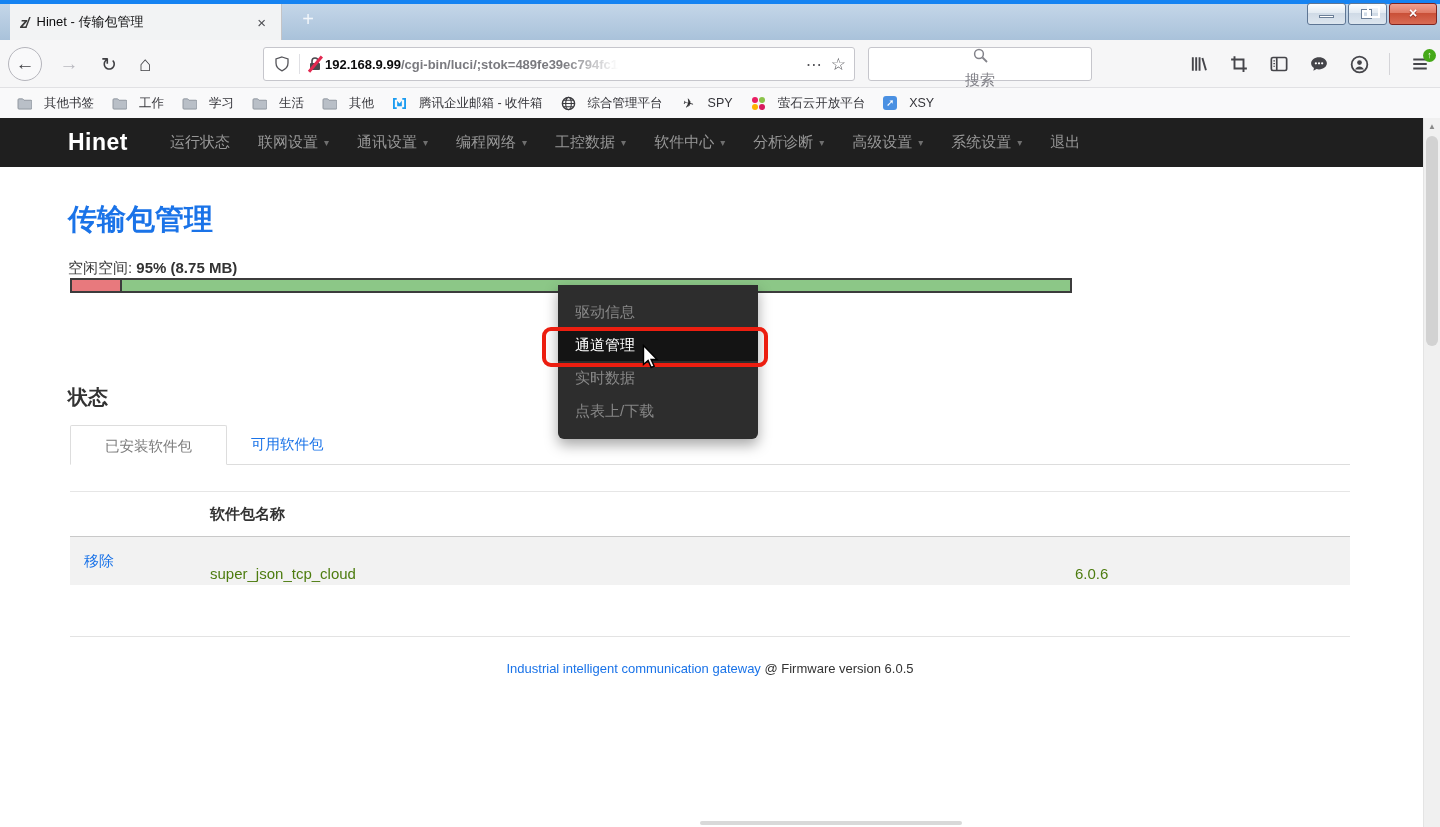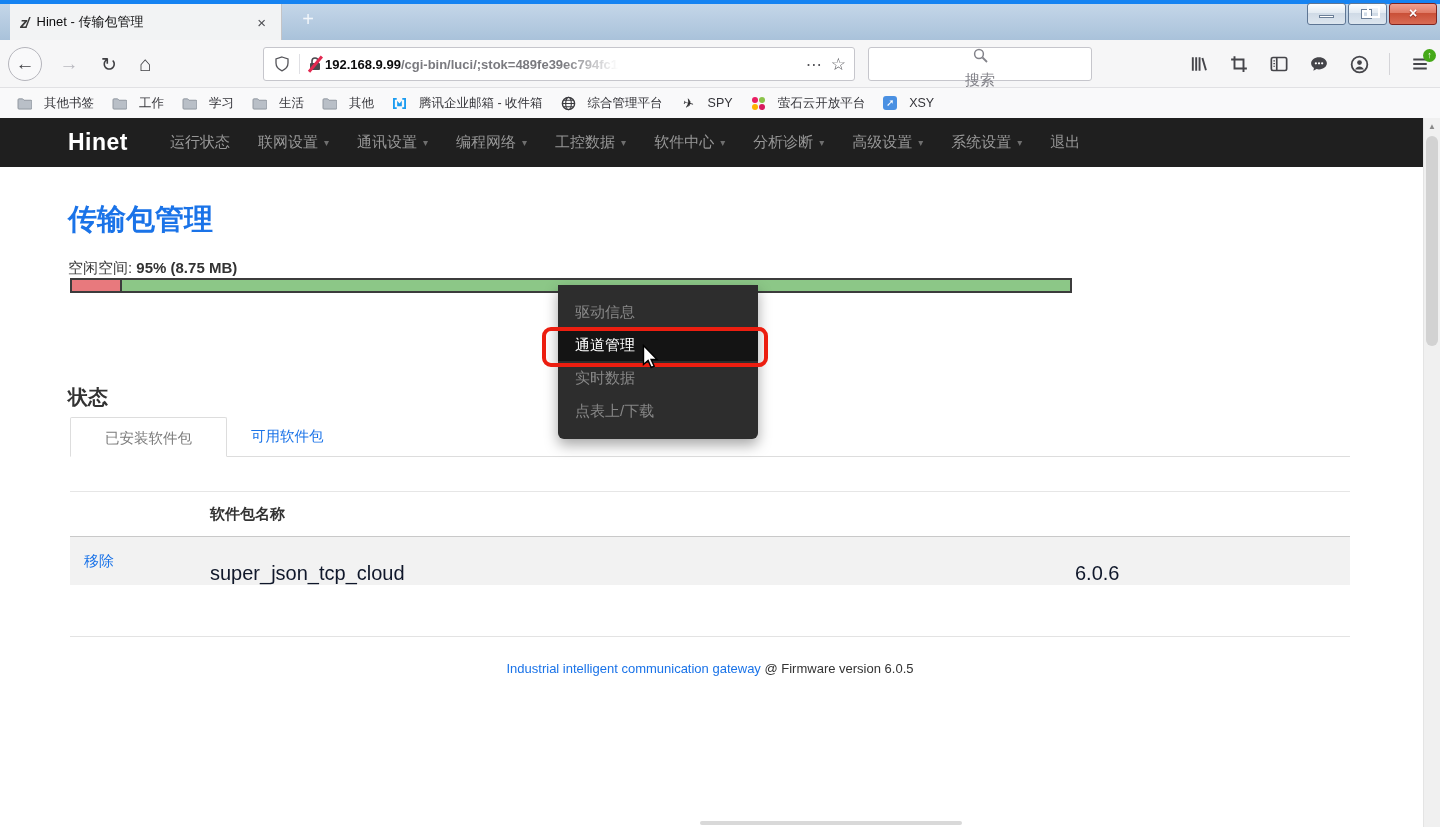--- a/index.html
+++ b/index.html
@@ -88,33 +88,33 @@
 
   .content { position:absolute; left:0; top:0; width:1423px; height:709px; }
   .page-title { position:absolute; left:68px; top:82px; font-size:29px; font-weight:bold; color:#1a73e8; }
   .freespace { position:absolute; left:68px; top:141px; font-size:15px; color:#3c3c3c; }
   .freespace b { color:#333;text-align:center; }
   .progress { position:absolute; left:70px; top:160px; width:1002px; height:15px; border:2px solid #3c3c3c; display:flex; }
   .prog-used { height:100%; border-right:2px solid #3c3c3c; }
   .prog-free { height:100%; flex:1; }
 
   .status-h { position:absolute; left:68px; top:266px; font-size:20px; font-weight:bold; color:#333; }
-  .tabsrow { position:absolute; left:70px; top:299px; width:1280px; height:40px; border-bottom:1px solid #ddd; display:flex; align-items:flex-end; }
+  .tabsrow { position:absolute; left:70px; top:307px; width:1280px; height:40px; border-bottom:1px solid #ddd; display:flex; align-items:flex-end; }
   .ptab { height:40px; line-height:40px; padding:0 34px; font-size:14.5px; }
   .ptab.active { border:1px solid #ddd; border-bottom:1px solid #fff; background:#fff; color:#7b7b7b; margin-bottom:-1px; border-radius:2px 2px 0 0; }
   .ptab.link { color:#1a73e8; padding:0 24px; }
 
   .tablewrap { position:absolute; left:70px; top:373px; width:1280px; }
   .thead { height:46px; border-top:1px solid #e6e6e6; border-bottom:1px solid #c9c9c9; display:flex; align-items:center; }
   .trow { height:48px; background:#f2f2f2; display:flex; align-items:center; }
   .col-act { width:140px; padding-left:14px; }
   .col-name { flex:1; }
   .col-ver { width:275px; }
   .thead .col-name,.thead .col-ver { font-weight:bold; color:#333; font-size:15px; }
-  .trow .col-name,.trow .col-ver { color:#0f172a; font-size:20px;margin-top:25px; }
+  .trow .col-name,.trow .col-ver { color:#4d7c0f; font-size:15px;margin-top:25px; }
   .bluelink { color:#1a73e8; font-size:15px; }
 
   .divider { position:absolute; left:70px; top:518px; width:1280px; height:1px; background:#e3e3e3; }
   .pfooter { position:absolute; left:70px; top:543px; width:1280px; text-align:center; font-size:13px; color:#333; }
   .pfooter a { color:#1a73e8; text-decoration:none; }
 
   .vscroll { position:absolute; right:0; top:0; width:17px; height:709px; background:#f0f0f0; border-left:1px solid #e4e4e4; }
   .vs-arrow { position:absolute; top:4px; left:0; width:100%; text-align:center; font-size:8px; color:#8a8a8a; }
   .vs-thumb { position:absolute; top:18px; left:2px; width:12px; height:210px; background:#d2d2d2; border-radius:6px; }
   .hthumb { position:absolute; left:700px; top:703px; width:262px; height:4px; background:#d9d9d9; border-radius:2px; }

